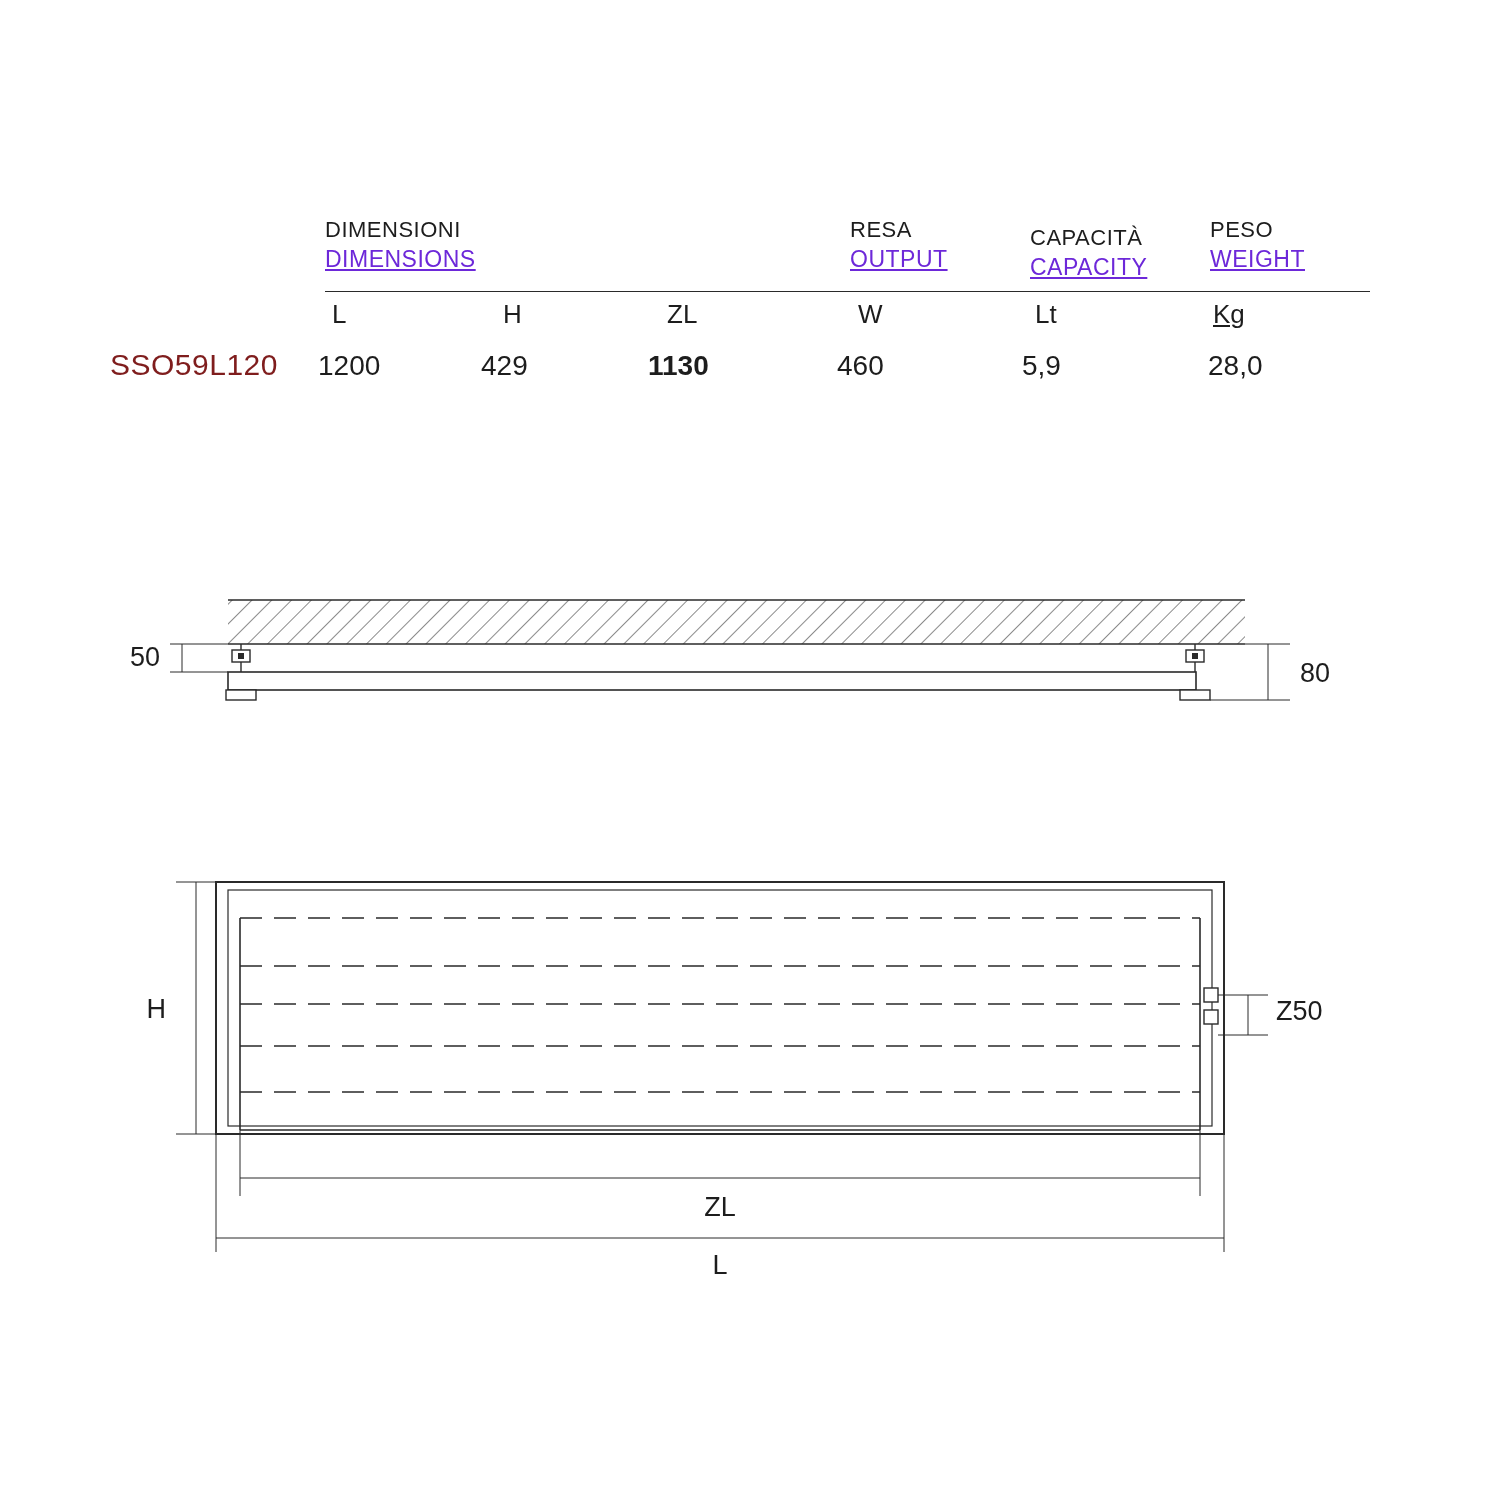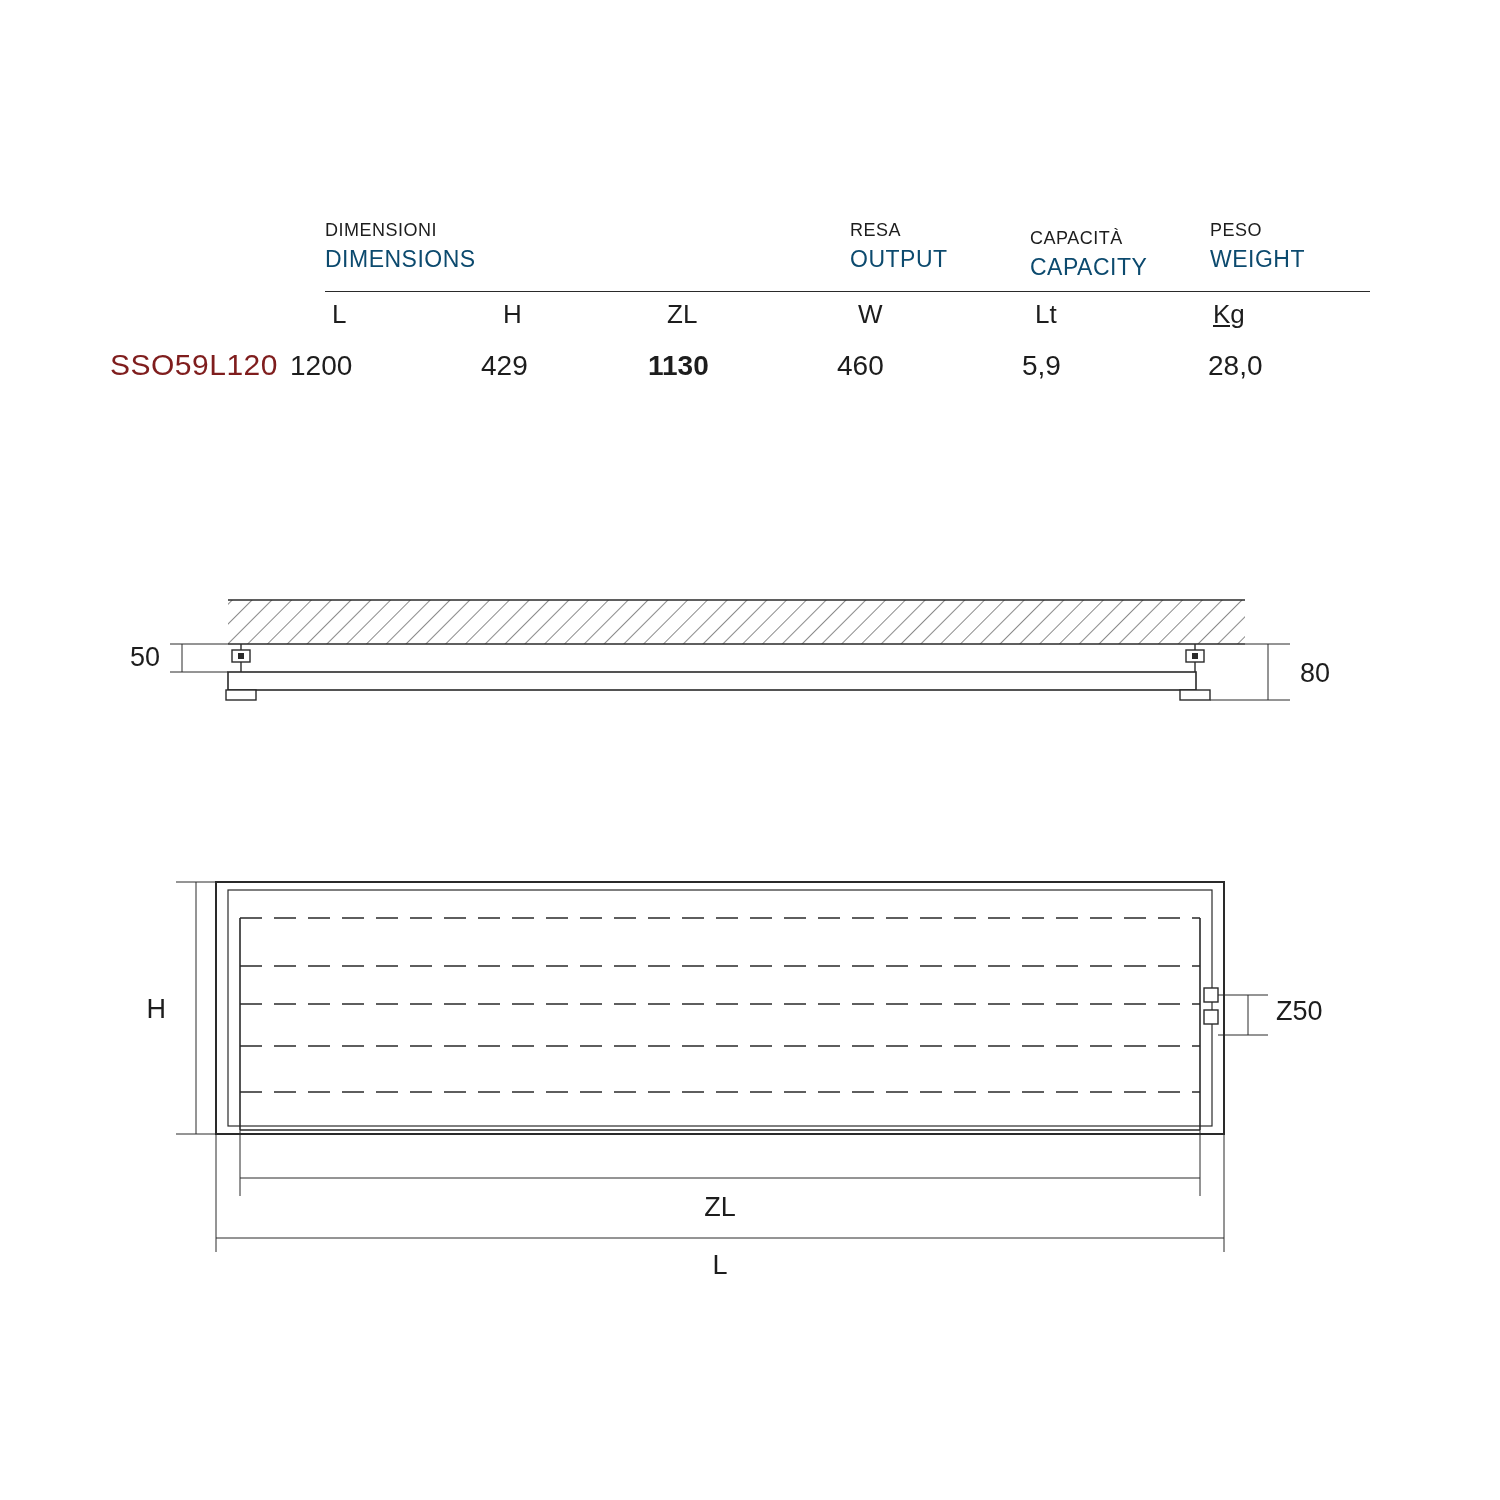--- a/index.html
+++ b/index.html
@@ -26,31 +26,32 @@
   .spec-head {
     position: relative;
     height: 72px;
   }
   .group {
     position: absolute;
     font-weight: 400;
   }
   .group .g1 {
     display: block;
-    font-size: 18px;
+    font-size: 22px;
     letter-spacing: 0.5px;
     color: #1d1d1d;
     line-height: 30px;
   }
   .group .g2 {
     display: block;
     font-size: 23px;
     letter-spacing: 0.5px;
-    color: #0c4a6e;
+    color: #6d28d9;
     line-height: 28px;
+    text-decoration: underline;
   }
   .rule {
     position: absolute;
     left: 215px;
     top: 76px;
     width: 1045px;
     height: 1px;
     background: #2a2a2a;
   }
   .units {
@@ -128,21 +129,21 @@
     <span class="unit" style="left:222px;">L</span>
     <span class="unit" style="left:393px;">H</span>
     <span class="unit" style="left:557px;">ZL</span>
     <span class="unit" style="left:748px;">W</span>
     <span class="unit" style="left:925px;">Lt</span>
     <span class="unit" style="left:1103px;text-decoration:underline;">Kg</span>
   </div>
 
   <div class="model-row">
     <span class="model-name">SSO59L120</span>
-    <span class="val" style="left:180px;">1200</span>
+    <span class="val" style="left:208px;">1200</span>
     <span class="val" style="left:371px;">429</span>
     <span class="val" style="left:538px;font-weight:bold;">1130</span>
     <span class="val" style="left:727px;">460</span>
     <span class="val" style="left:912px;">5,9</span>
     <span class="val" style="left:1098px;">28,0</span>
   </div>
 </div>
 
 <svg width="1500" height="1500" viewBox="0 0 1500 1500">
   <defs>

